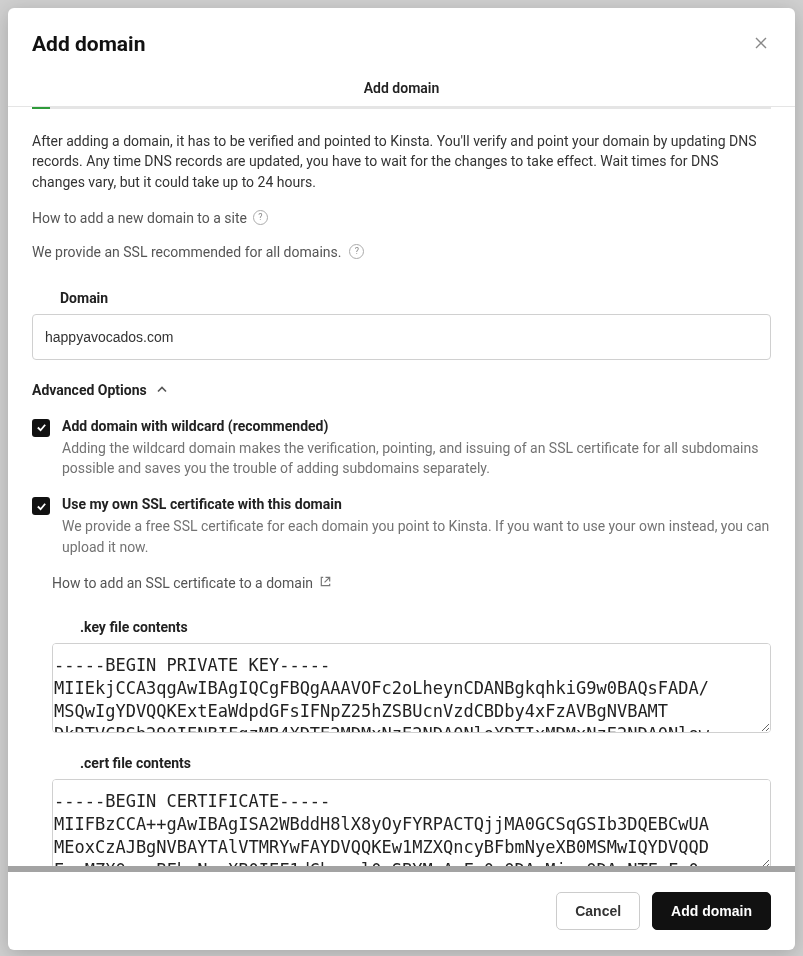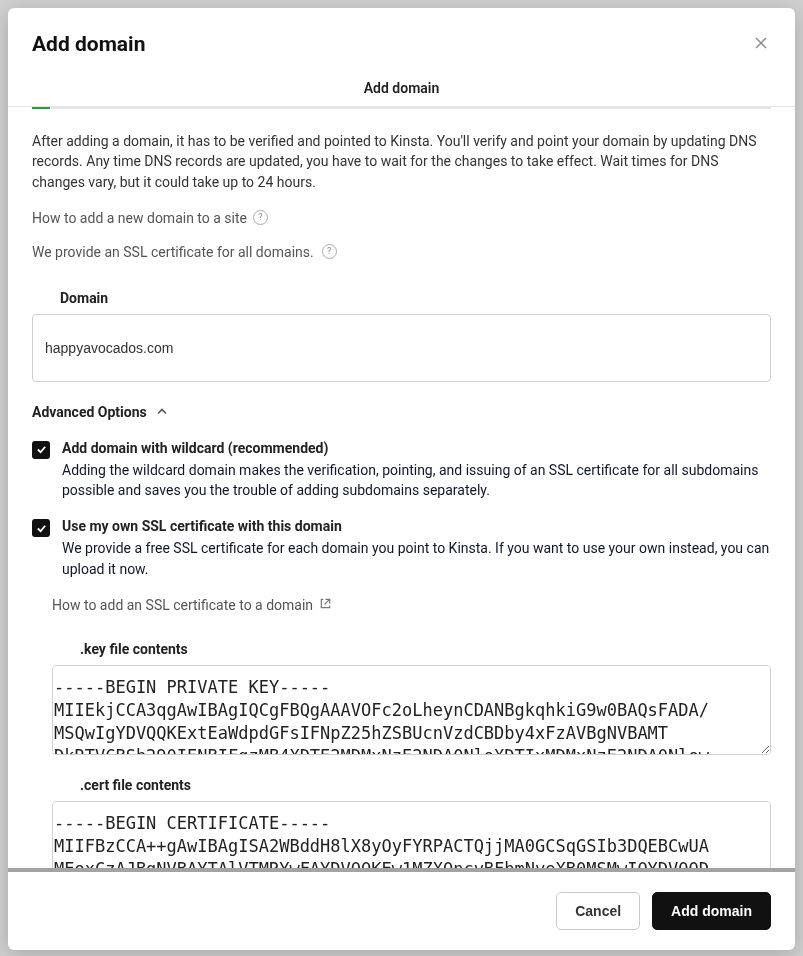--- a/index.html
+++ b/index.html
@@ -12,35 +12,35 @@
     .tabs { display: flex; border-bottom: 1px solid #e5e5e5; }
     .tab { flex: 1; text-align: center; padding: 12px 0 10px 0; font-size: 14px; font-weight: 600; color: #888; position: relative; cursor: pointer; }
     .tab.active { color: #222; }
     .progress-line { height: 2px; background: #e5e5e5; margin: 0 24px; position: relative; }
     .progress-fill { height: 2px; background: #2e9b3a; width: 18px; }
     .content { flex: 1; overflow: auto; padding: 22px 24px 10px 24px; }
     .intro { font-size: 14px; color: #333; line-height: 1.45; margin-bottom: 18px; }
     .help-link { font-size: 14px; color: #555; margin-bottom: 18px; display: flex; align-items: center; gap: 6px; }
     .help-link2 { font-size: 14px; color: #555; margin-bottom: 30px; display: flex; align-items: center; gap: 8px; }
     .field-label { font-size: 14px; font-weight: 700; color: #222; margin-bottom: 8px; display: block; padding-left: 28px; }
-    .text-input { width: 100%; padding: 25px 12px; border: 1px solid #d0d0d0; border-radius: 4px; font-size: 14px; color: #333; }
+    .text-input { width: 100%; padding: 14px 12px; border: 1px solid #d0d0d0; border-radius: 4px; font-size: 14px; color: #333; }
     .field-block { margin-bottom: 22px; }
     .adv-toggle { font-size: 14px; font-weight: 700; color: #222; display: flex; align-items: center; gap: 10px; cursor: pointer; margin-bottom: 20px; }
     .chev { font-size: 11px; color: #555; }
     .check-row { display: flex; gap: 12px; margin-bottom: 18px; }
     .checkbox { width: 18px; height: 18px; background: #111; border-radius: 3px; flex-shrink: 0; display: flex; align-items: center; justify-content: center; margin-top: 1px; cursor: pointer; }
     .checkbox svg { width: 11px; height: 11px; }
     .check-text { flex: 1; }
     .check-title { font-size: 14px; font-weight: 700; color: #222; margin-bottom: 4px; }
-    .check-desc { font-size: 14px; color: #0f172a; line-height: 1.45; }
+    .check-desc { font-size: 14px; color: #737373; line-height: 1.45; }
     .ssl-section { padding-left: 20px; }
     .ssl-help { font-size: 14px; color: #555; margin: 10px 0 28px 0; display: flex; align-items: flex-end; gap: 6px; }
     .textarea { width: 100%; height: 90px; padding: 10px 1px; border: 1px solid #d0d0d0; border-radius: 4px; font-family: Consolas, Menlo, Monaco, monospace; font-size: 17px; color: #222; resize: vertical; overflow-y: scroll; line-height: 1.35; }
     .tx-block { margin-bottom: 18px; }
-    .footer { border-top: 4px solid #a3a3a3; padding: 20px 24px; display: flex; justify-content: flex-end; gap: 12px; }
+    .footer { border-top: 6px solid #a3a3a3; padding: 20px 24px; display: flex; justify-content: flex-end; gap: 12px; }
     .btn { padding: 10px 18px; border-radius: 5px; font-size: 14px; font-weight: 600; cursor: pointer; }
     .btn-secondary { background: #fff; border: 1px solid #ccc; color: #333; }
     .btn-primary { background: #111; border: 1px solid #111; color: #fff; }
     .qicon-wrap { display: inline-block; width: 15px; height: 15px; border-radius: 50%; border: 1px solid #aaa; color: #888; font-size: 9px; text-align: center; line-height: 13px; }
   </style>
 </head>
 <body>
 
 <div class="backdrop"></div>
 
@@ -63,21 +63,21 @@
 
   <div class="content">
     <p class="intro">After adding a domain, it has to be verified and pointed to Kinsta. You'll verify and point your domain by updating DNS records. Any time DNS records are updated, you have to wait for the changes to take effect. Wait times for DNS changes vary, but it could take up to 24 hours.</p>
 
     <div class="help-link">
       <span>How to add a new domain to a site</span>
       <span class="qicon-wrap">?</span>
     </div>
 
     <div class="help-link2">
-      <span>We provide an SSL certificate for all domains.</span>
+      <span>We provide an SSL recommended for all domains.</span>
       <span class="qicon-wrap">?</span>
     </div>
 
     <div class="field-block">
       <label class="field-label">Domain</label>
       <input class="text-input" type="text" value="happyavocados.com" style="">
     </div>
 
     <div class="adv-toggle">
       <span>Advanced Options</span>

